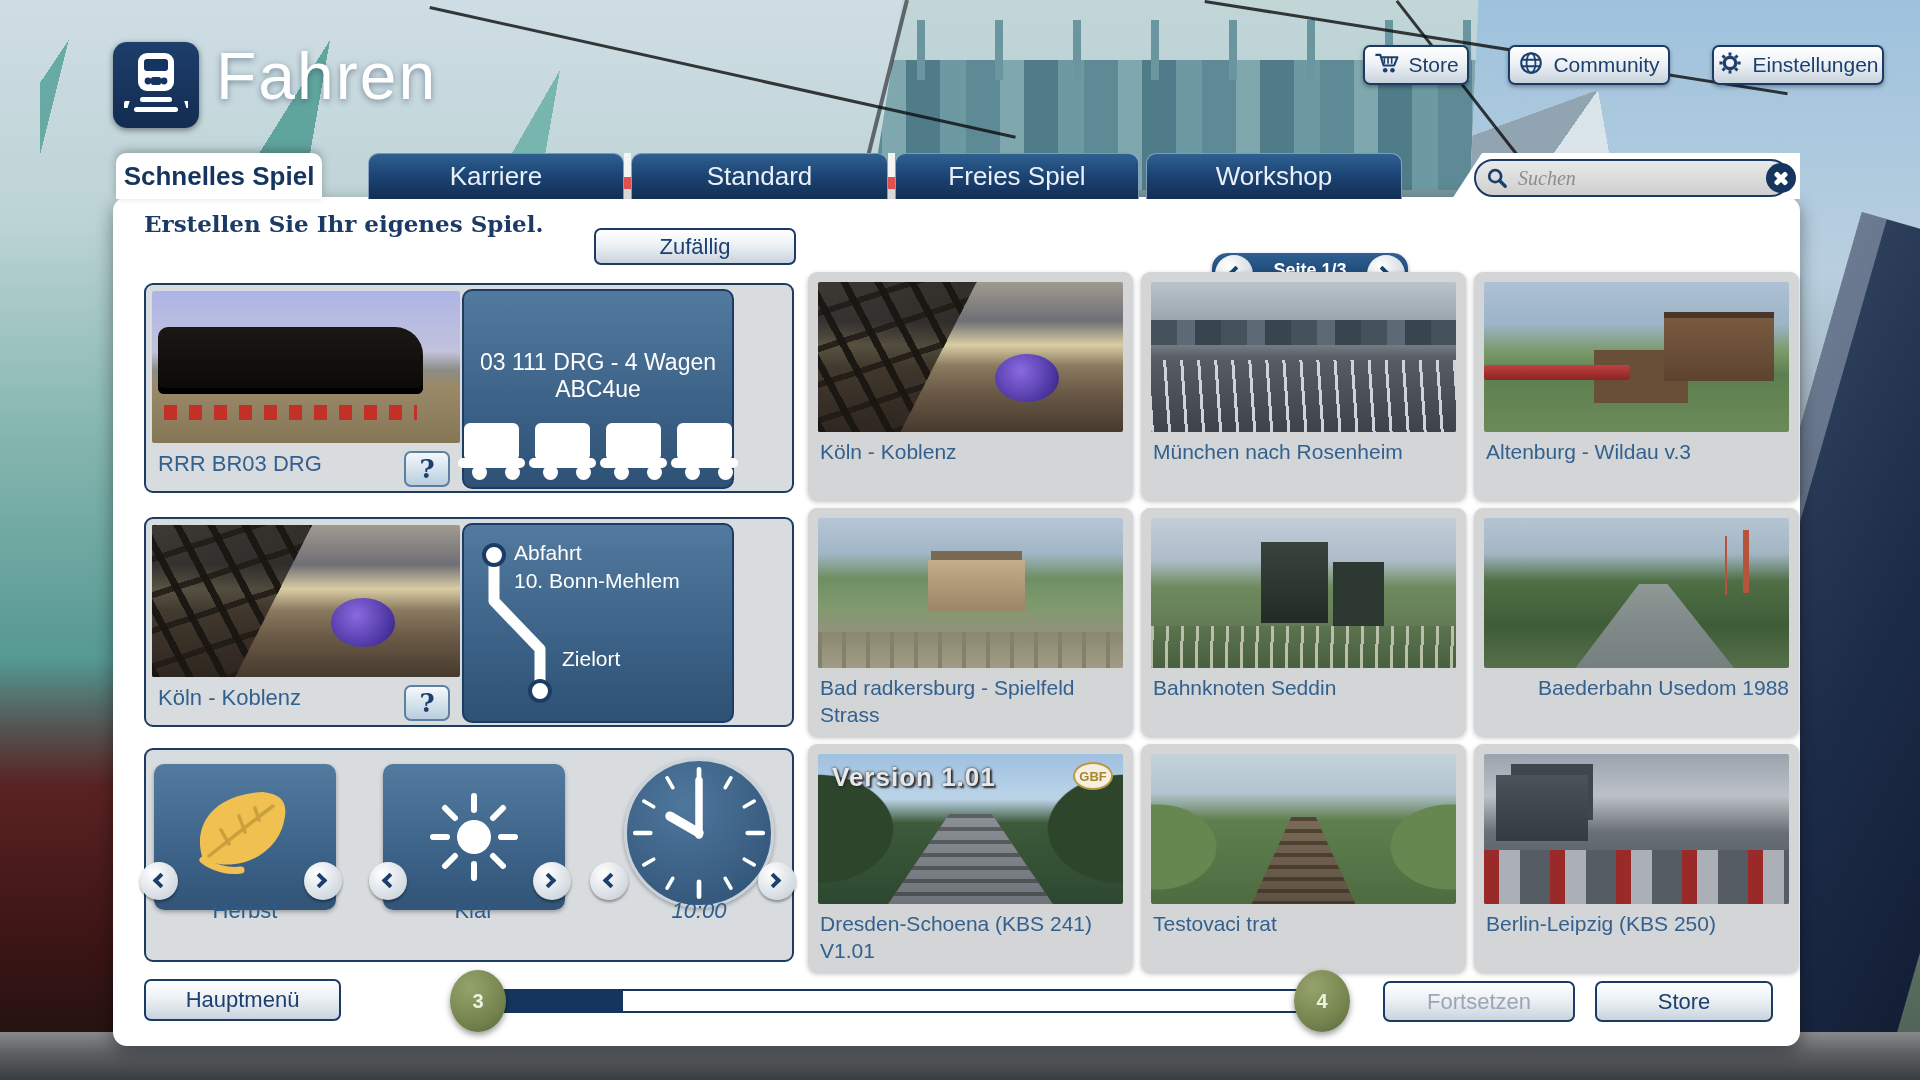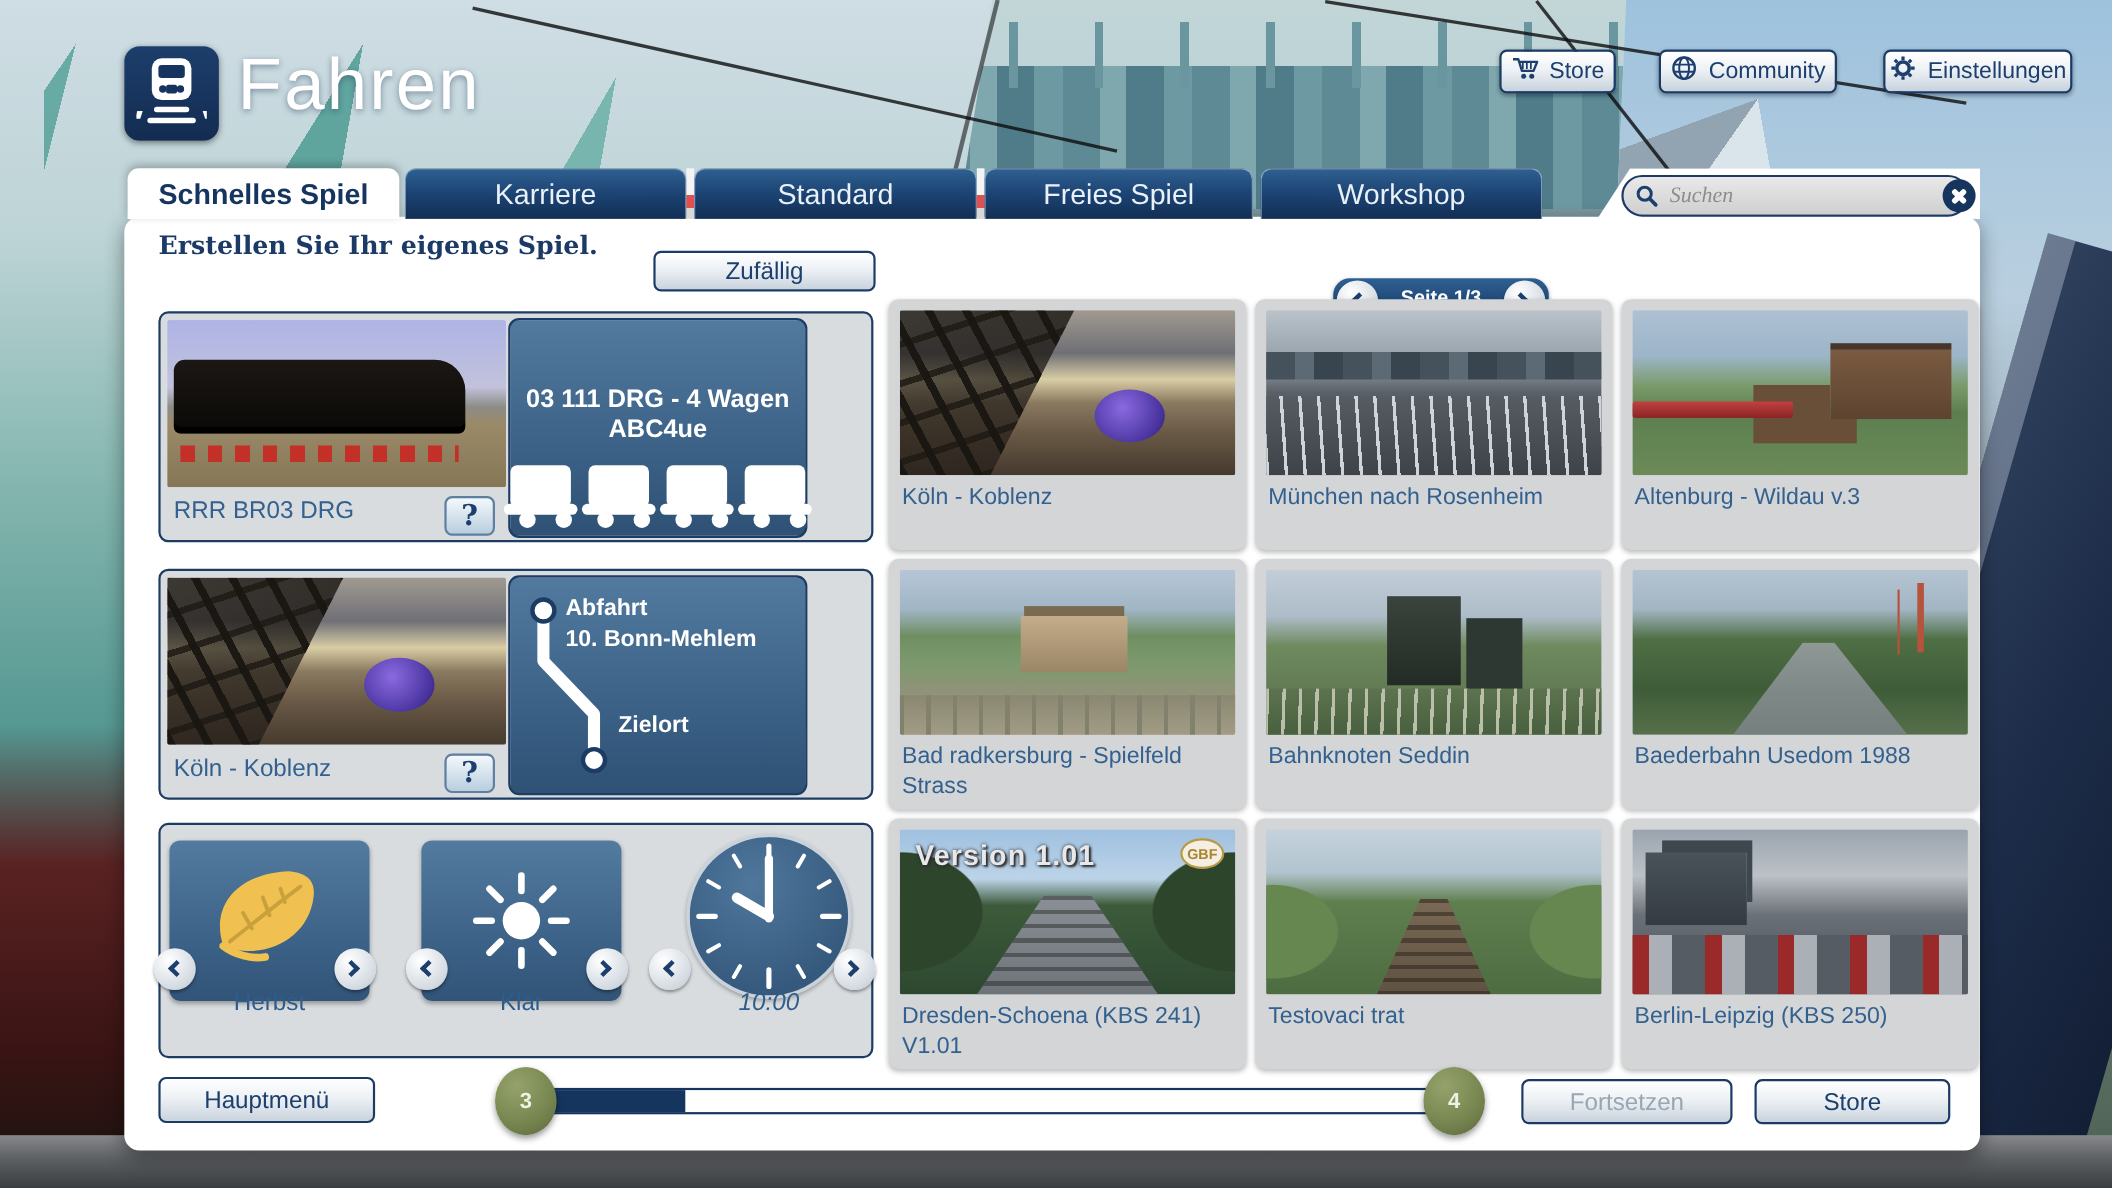--- a/index.html
+++ b/index.html
@@ -52,21 +52,21 @@
   .btn-settings{left:1712px;width:172px;}
 
   
   .panel{position:absolute;left:113px;top:197px;width:1687px;height:849px;background:#fff;
     border-radius:14px;box-shadow:0 6px 18px rgba(0,0,0,.4);}
   .tab{position:absolute;top:153px;height:46px;border-radius:10px 10px 0 0;display:flex;align-items:center;justify-content:center;
     font-size:26px;cursor:pointer;}
   .tab.inactive{background:linear-gradient(180deg,#2e6091 0%,#1c4474 48%,#122e54 100%);
     border:1px solid rgba(190,210,230,.65);border-bottom:none;color:#e9f0f7;}
   .tab.active{background:#fff;color:#16355e;font-weight:bold;box-shadow:0 -3px 8px rgba(0,0,0,.25);z-index:3;}
-  .t1{left:116px;width:247px;}
+  .t1{left:116px;width:206px;}
   .t2{left:368px;width:256px;}
   .t3{left:631px;width:257px;}
   .t4{left:895px;width:244px;}
   .t5{left:1146px;width:256px;text-align:right;}
   .tab-gap{position:absolute;top:153px;width:7px;height:46px;background:linear-gradient(180deg,#f4f4f4 0 52%,#e05050 52% 78%,#d8d8d8 78%);}
   .g1{left:624px;} .g2{left:888px;}
   .search-back{position:absolute;left:1452px;top:153px;width:348px;height:46px;background:#fff;
     clip-path:polygon(30px 0,100% 0,100% 100%,0 100%);z-index:2;}
   .search-pill{position:absolute;left:1474px;top:159px;width:316px;height:38px;border-radius:19px;z-index:4;
     border:2px solid #1b3a66;background:linear-gradient(180deg,#e9e9e9,#cfcfcf);display:flex;align-items:center;padding:0 4px 0 10px;
@@ -85,21 +85,21 @@
     background:linear-gradient(180deg,#ffffff 0%,#edf1f5 45%,#c9d3dd 100%);display:flex;align-items:center;justify-content:center;}
   .btn-random{position:absolute;left:594px;top:228px;width:202px;height:37px;}
   .compound{position:absolute;left:144px;width:650px;height:210px;background:#d9dcde;border:2px solid #1d3c64;border-radius:9px;}
   .cp-train{top:283px;} .cp-route{top:517px;}
   .thumb{position:absolute;left:6px;top:6px;width:308px;height:152px;overflow:hidden;border-radius:2px;}
   .cp-label{position:absolute;left:12px;top:166px;font-size:22px;color:#33618f;}
   .help-btn{position:absolute;left:258px;top:166px;width:46px;height:36px;border-radius:7px;border:2px solid #5d7fa2;
     background:linear-gradient(180deg,#f4f8fc,#b9cede);color:#1c3f6e;font-family:"DejaVu Serif",serif;
     font-weight:bold;font-size:26px;display:flex;align-items:center;justify-content:center;cursor:pointer;}
   .steel{position:absolute;left:316px;top:4px;width:272px;height:200px;border-radius:10px;border:2px solid #1d3c64;
-    background:linear-gradient(180deg,#527a9e 0%,#3d6388 55%,#2e5175 100%);font-weight:bold;}
+    background:linear-gradient(180deg,#527a9e 0%,#3d6388 55%,#2e5175 100%);}
   .consist-title{position:absolute;left:0;right:0;top:58px;text-align:center;color:#fff;font-size:23px;}
   .wagons{position:absolute;left:0;right:0;bottom:26px;display:flex;justify-content:center;gap:16px;}
   .wagon{position:relative;width:64px;height:38px;background:#fff;border-radius:6px;}
   .wagon::before{content:'';position:absolute;left:-6px;right:-6px;bottom:-7px;height:10px;background:#fff;border-radius:5px;}
   .wagon::after{content:'';position:absolute;bottom:-19px;left:8px;width:15px;height:15px;border-radius:50%;background:#fff;box-shadow:33px 0 0 #fff;}
   .routemap{position:absolute;inset:0;}
 
   
   .conditions{position:absolute;left:144px;top:748px;width:650px;height:214px;background:#d9dcde;
     border:2px solid #1d3c64;border-radius:9px;}
@@ -124,21 +124,21 @@
   .pager .label{position:absolute;left:0;right:0;top:7px;text-align:center;color:#fff;font-size:18px;font-weight:bold;}
   .pager .arrow-btn{top:2px;}
   .p-left{left:3px;} .p-right{left:155px;}
 
   
   .card{position:absolute;width:325px;height:228px;background:#d3d5d7;border-radius:9px;
     box-shadow:0 2px 5px rgba(0,0,0,.25);cursor:pointer;}
   .card .thumb2{position:absolute;left:10px;top:10px;width:305px;height:150px;overflow:hidden;border-radius:2px;}
   .card .cap{position:absolute;left:12px;top:166px;right:10px;font-size:21px;line-height:27px;color:#33618f;}
   .c1{left:808px;top:272px;} .c2{left:1141px;top:272px;} .c3{left:1474px;top:272px;padding-left:24px;}
-  .c4{left:808px;top:508px;} .c5{left:1141px;top:508px;} .c6{left:1474px;top:508px;}
+  .c4{left:808px;top:508px;} .c5{left:1141px;top:508px;} .c6{left:1474px;top:508px;text-align:right;}
   .c7{left:808px;top:744px;} .c8{left:1141px;top:744px;} .c9{left:1474px;top:744px;}
   .overlay-version{position:absolute;left:14px;top:8px;font-size:26px;font-weight:bold;color:#e8e8ea;
     text-shadow:0 0 3px #222,2px 2px 2px #333;letter-spacing:1px;}
   .overlay-badge{position:absolute;right:10px;top:8px;width:40px;height:28px;border-radius:50%;background:#f4efe2;
     border:2px solid #b89a44;color:#a8862e;font-size:13px;font-weight:bold;display:flex;align-items:center;justify-content:center;}
 
   
   .scene{position:absolute;inset:0;}
   .scene::before,.scene::after{content:'';position:absolute;}
   .sc-bridge{background:linear-gradient(180deg,#a09a90 0%,#6f6f76 26%,#d9cda4 42%,#8a7a60 56%,#6a5946 74%,#463a2e 100%);}

